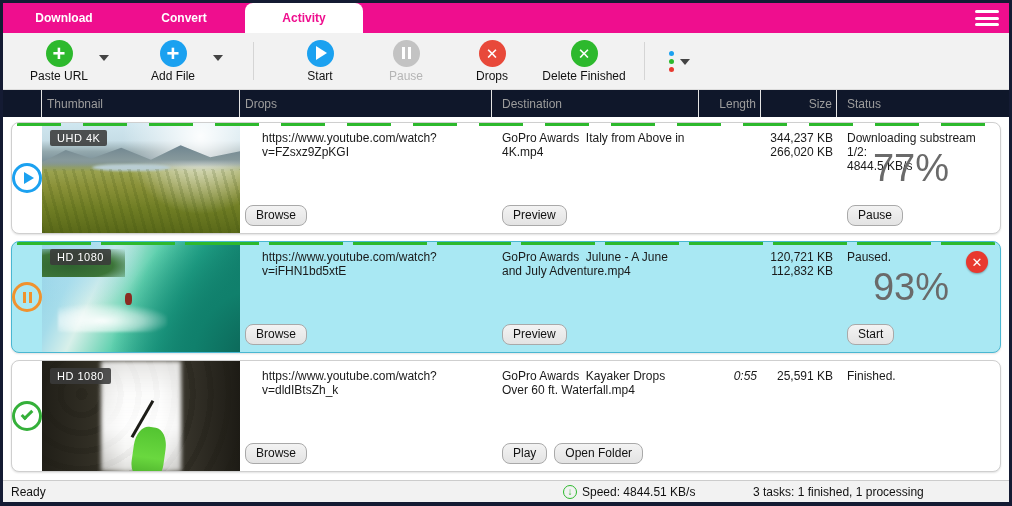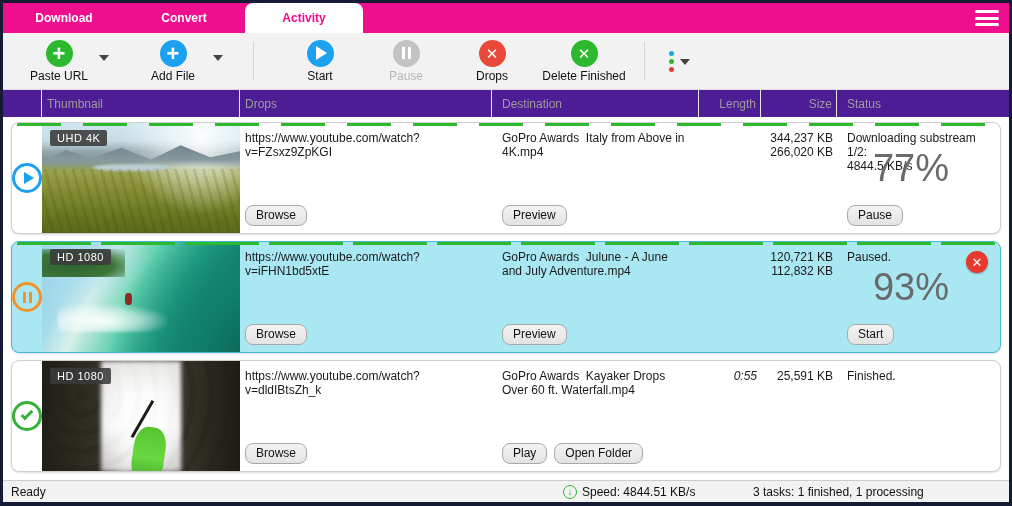--- a/index.html
+++ b/index.html
@@ -85,21 +85,21 @@
   .dots-menu { display:flex; flex-direction: column; gap: 3px; margin: 0 6px 0 10px; cursor:pointer; }
   .dots-menu i { width:5px; height:5px; border-radius:50%; display:block; }
   .dot-blue { background:#1ba1f0; } .dot-green { background:#2db92d; } .dot-red { background:#e8392f; }
 
   
   .grid-cols {
     display: grid;
     grid-template-columns: 30px 198px 252px 207px 62px 76px 1fr;
   }
   .table-header {
-    height: 27px; flex: none; background: #4c1d95;
+    height: 27px; flex: none; background: #0f172a;
     padding: 0 8px;
     color: #9c9c9c;
   }
   .table-header .hcell {
     display:flex; align-items:center;
     border-left: 1px solid #e4e4e4;
     padding-left: 5px; height: 100%;
   }
   .table-header .hcell.first { border-left: none; }
   .table-header .hcell.r { justify-content: flex-end; padding-right: 4px; }
@@ -188,21 +188,21 @@
     background: repeating-radial-gradient(circle at 20% 30%, rgba(30,28,20,0.5) 0 6px, rgba(0,0,0,0) 6px 18px); opacity:.5; }
   .thumb3 .spray { position:absolute; left:30%; top:0; width:40%; height:100%;
     background: linear-gradient(180deg, rgba(255,255,255,0.85) 0%, rgba(255,255,255,0.95) 60%, rgba(255,255,255,0.7) 100%);
     filter: blur(2px); }
   .thumb3 .kayak { position:absolute; left:46%; bottom:-6%; width:16%; height:46%;
     background: linear-gradient(180deg, #53c431 0%, #6ad83f 60%, #4caf2b 100%);
     border-radius: 40% 40% 30% 30%; transform: rotate(8deg); }
   .thumb3 .paddle { position:absolute; left:50%; bottom:28%; width:3px; height:38%;
     background:#1c1c17; transform: rotate(30deg); }
 
-  .src-cell { padding-left: 5px; padding-right: 8px; }
+  .src-cell { padding-left: 22px; padding-right: 8px; }
   .dest-cell { padding-left: 10px; padding-right: 8px; }
   .len-cell { text-align: right; padding-right: 4px; font-style: italic; }
   .size-cell { text-align: right; padding-right: 4px; }
   .status-cell { padding-left: 10px; padding-right: 8px; }
   .pre { white-space: pre-wrap; word-break: break-word; }
 
   .btn {
     position: absolute; bottom: 7px;
     background: linear-gradient(#f3f3f3, #e3e3e3);
     border: 1px solid #a9a9a9; border-radius: 8px;

